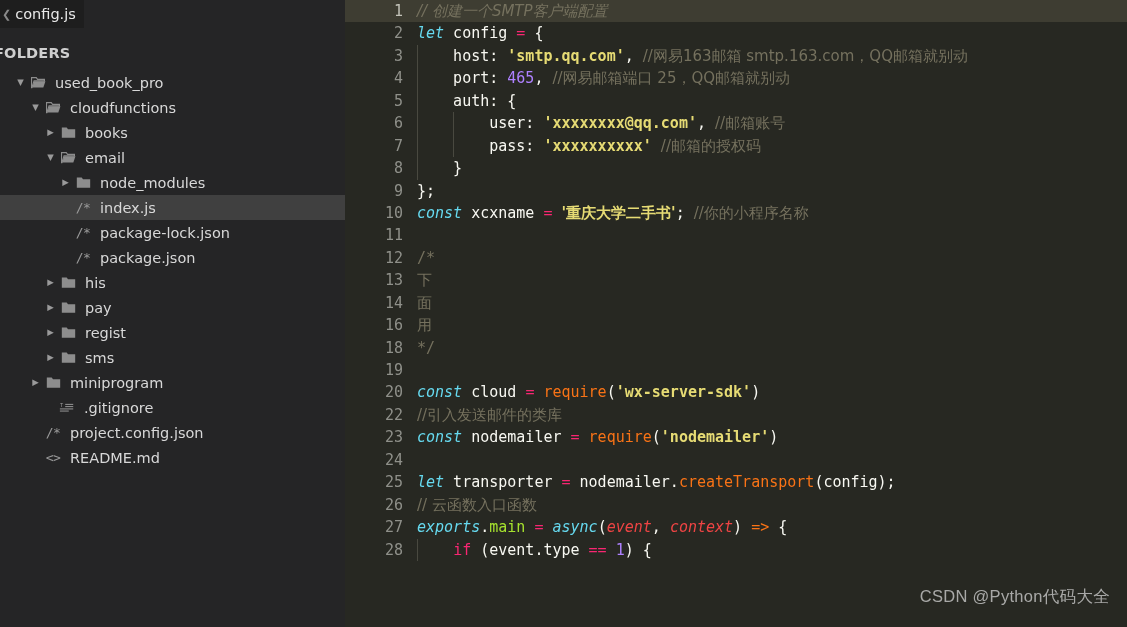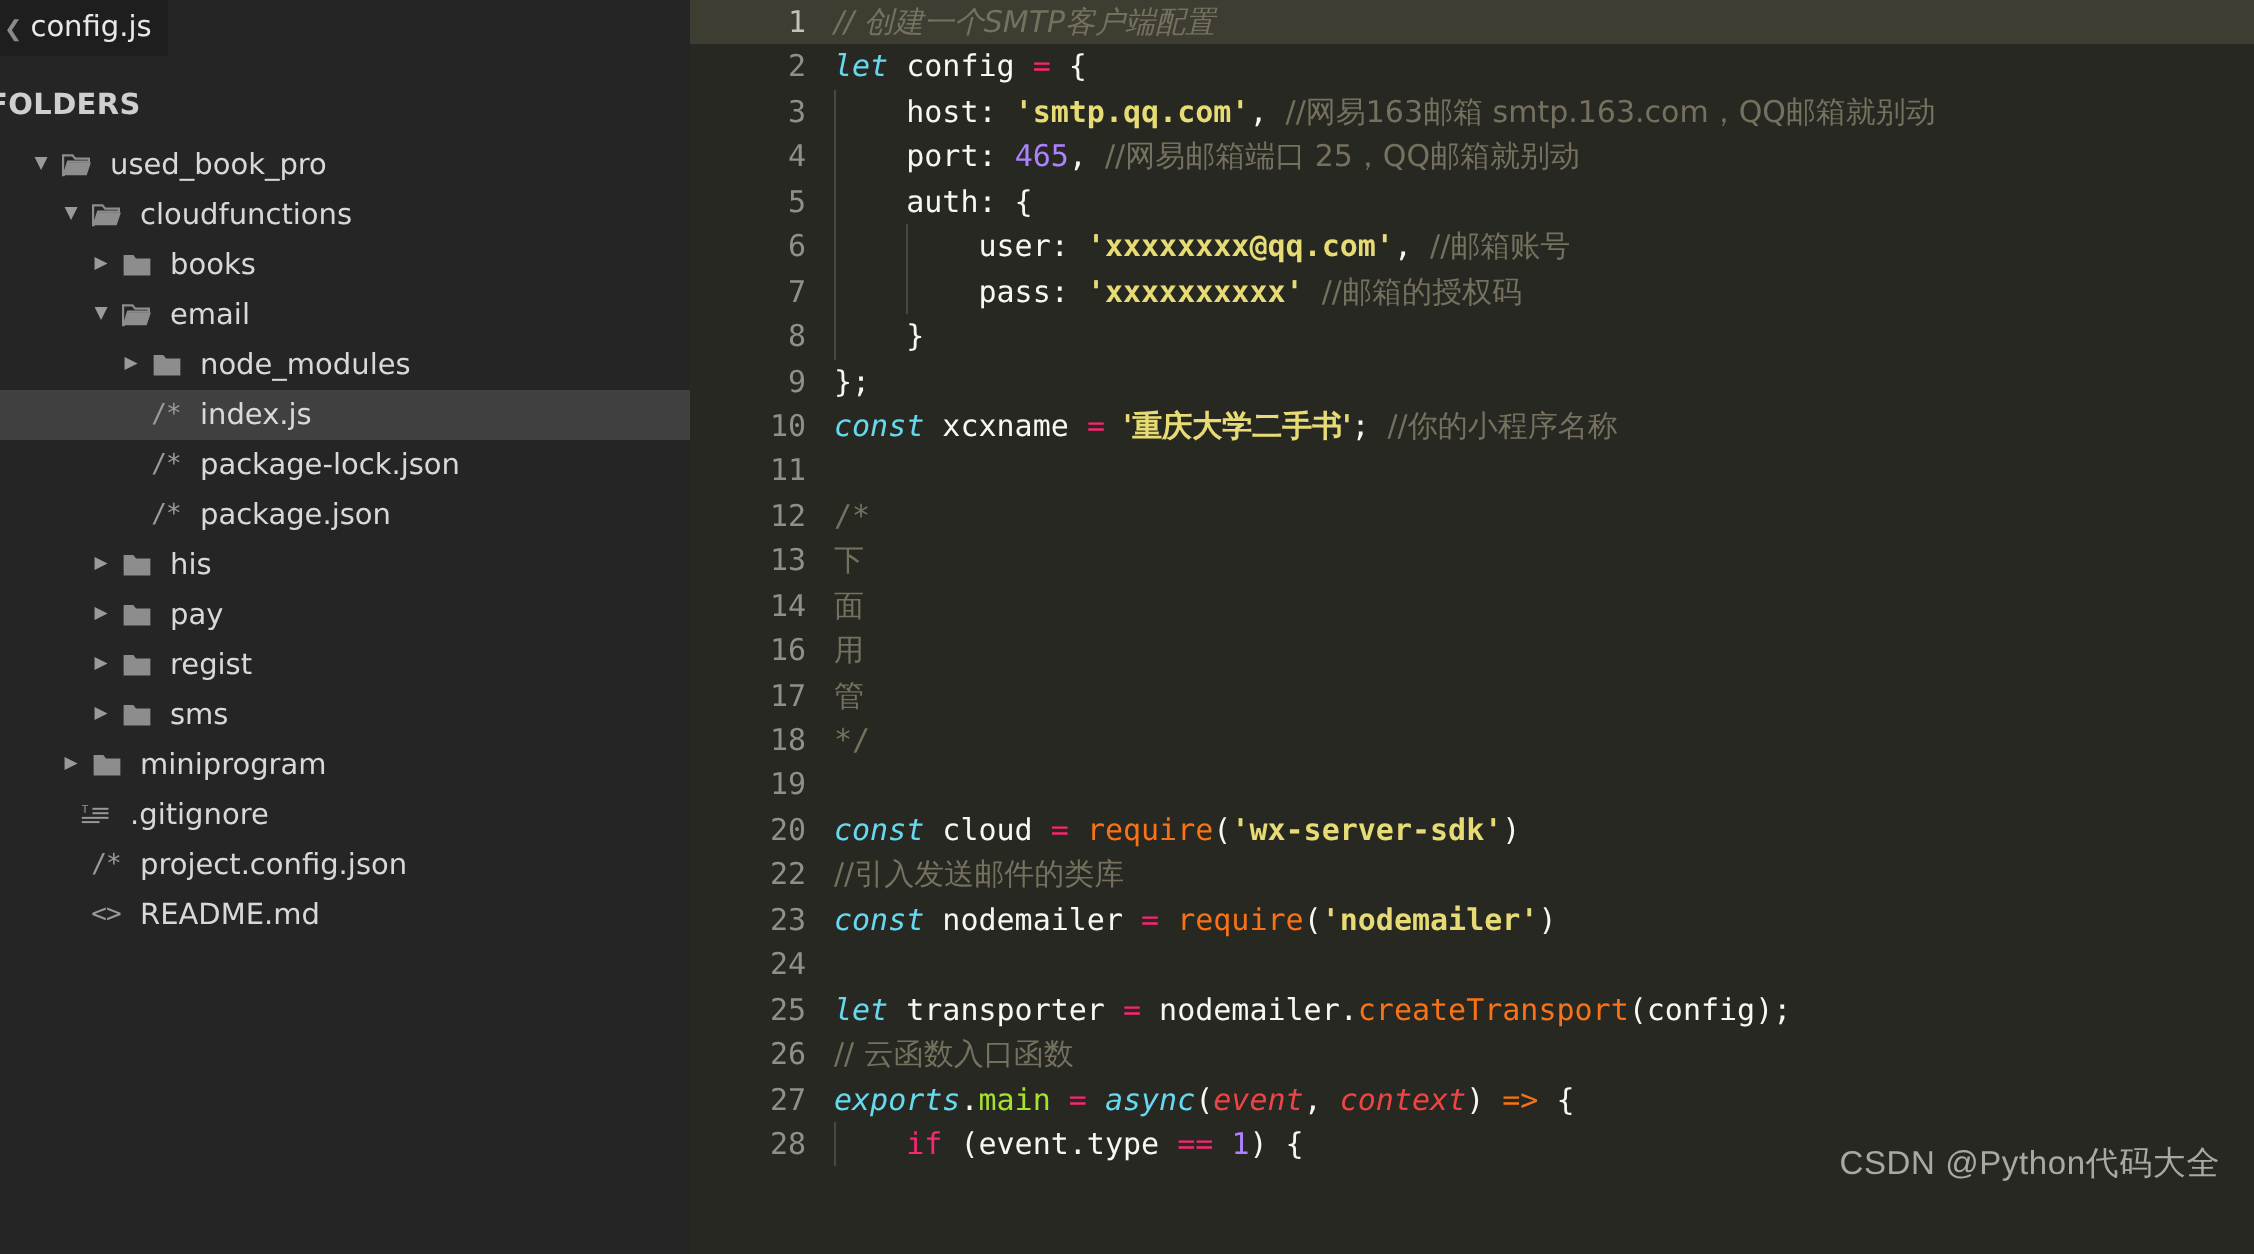--- a/index.html
+++ b/index.html
@@ -121,21 +121,21 @@
   .num  { color: #ae81ff; }                        
   .com  { color: #75715e; }                        
   .fn   { color: #a6e22e; }                        
   .mth  { color: #f97316; }                        
   .param{ color: #ef4444; font-style: italic; }    
   .plain{ color: #f8f8f2; }
   .cn   { font-family: "DejaVu Sans", "Liberation Sans", sans-serif; }
 
   #watermark {
     position: absolute;
-    right: 17px; bottom: 34px;
+    right: 17px; bottom: 19px;
     color: #cdcdcd;
     opacity: .78;
     font-family: "Liberation Sans", sans-serif;
     font-size: 16.5px;
     letter-spacing: .3px;
     pointer-events: none;
   }
 </style>
 </head>
 <body>
@@ -259,21 +259,21 @@
           </div>
           <div class="row" style="padding-left: 29px;">
             <span class="twisty">▶</span>
             <span class="ic">
               <svg width="15" height="13" viewBox="0 0 16 14">
                 <path d="M0.8 12.6V1.6h5.2l1.5 1.9h7.7v9.1z" fill="#8d8d8d"></path>
               </svg>
             </span>
             <span class="lbl">miniprogram</span>
           </div>
-          <div class="row" style="padding-left: 24px;">
+          <div class="row" style="padding-left: 43px;">
             <span class="twisty"></span>
             <span class="ic">
               <svg width="16" height="13" viewBox="0 0 18 14">
                 <text x="1" y="6" font-family="monospace" font-size="6" fill="#9a9a9a">T</text>
                 <line x1="7" y1="3.5" x2="16" y2="3.5" stroke="#9a9a9a" stroke-width="1.1"></line>
                 <line x1="7" y1="6" x2="16" y2="6" stroke="#9a9a9a" stroke-width="1.1"></line>
                 <line x1="1" y1="8.6" x2="16" y2="8.6" stroke="#9a9a9a" stroke-width="1.1"></line>
                 <line x1="1" y1="11" x2="11" y2="11" stroke="#9a9a9a" stroke-width="1.1"></line>
               </svg>
             </span>
@@ -307,21 +307,20 @@
         <div class="cl"><div class="gut">6</div><div class="src"><span class="ind" style="left: 4px;"></span><span class="ind" style="left: 40.2px;"></span><span class="plain">        user: </span><span class="str">'xxxxxxxx@qq.com'</span><span class="plain">, </span><span class="com cn">//邮箱账号</span></div></div>
         <div class="cl"><div class="gut">7</div><div class="src"><span class="ind" style="left: 4px;"></span><span class="ind" style="left: 40.2px;"></span><span class="plain">        pass: </span><span class="str">'xxxxxxxxxx'</span><span class="plain"> </span><span class="com cn">//邮箱的授权码</span></div></div>
         <div class="cl"><div class="gut">8</div><div class="src"><span class="ind" style="left: 4px;"></span><span class="plain">    }</span></div></div>
         <div class="cl"><div class="gut">9</div><div class="src"><span class="plain">};</span></div></div>
         <div class="cl"><div class="gut">10</div><div class="src"><span class="kw">const</span><span class="plain"> xcxname </span><span class="op">=</span><span class="plain"> </span><span class="str cn">'重庆大学二手书'</span><span class="plain">; </span><span class="com cn">//你的小程序名称</span></div></div>
         <div class="cl"><div class="gut">11</div><div class="src"></div></div>
         <div class="cl"><div class="gut">12</div><div class="src"><span class="com">/*</span></div></div>
         <div class="cl"><div class="gut">13</div><div class="src"><span class="com cn">下</span></div></div>
         <div class="cl"><div class="gut">14</div><div class="src"><span class="com cn">面</span></div></div>
         <div class="cl"><div class="gut">16</div><div class="src"><span class="com cn">用</span></div></div>
-        <div class="cl"><div class="gut">17</div><div class="src"><span class="com cn">管</span></div></div>
         <div class="cl"><div class="gut">18</div><div class="src"><span class="com">*/</span></div></div>
         <div class="cl"><div class="gut">19</div><div class="src"></div></div>
         <div class="cl"><div class="gut">20</div><div class="src"><span class="kw">const</span><span class="plain"> cloud </span><span class="op">=</span><span class="plain"> </span><span class="mth">require</span><span class="plain">(</span><span class="str">'wx-server-sdk'</span><span class="plain">)</span></div></div>
         <div class="cl"><div class="gut">22</div><div class="src"><span class="com cn">//引入发送邮件的类库</span></div></div>
         <div class="cl"><div class="gut">23</div><div class="src"><span class="kw">const</span><span class="plain"> nodemailer </span><span class="op">=</span><span class="plain"> </span><span class="mth">require</span><span class="plain">(</span><span class="str">'nodemailer'</span><span class="plain">)</span></div></div>
         <div class="cl"><div class="gut">24</div><div class="src"></div></div>
         <div class="cl"><div class="gut">25</div><div class="src"><span class="kw">let</span><span class="plain"> transporter </span><span class="op">=</span><span class="plain"> nodemailer.</span><span class="mth">createTransport</span><span class="plain">(config);</span></div></div>
         <div class="cl"><div class="gut">26</div><div class="src"><span class="com cn">// 云函数入口函数</span></div></div>
         <div class="cl"><div class="gut">27</div><div class="src"><span class="kw">exports</span><span class="plain">.</span><span class="fn">main</span><span class="plain"> </span><span class="op">=</span><span class="plain"> </span><span class="kw">async</span><span class="plain">(</span><span class="param">event</span><span class="plain">, </span><span class="param">context</span><span class="plain">) </span><span class="mth">=&gt;</span><span class="plain"> {</span></div></div>
         <div class="cl"><div class="gut">28</div><div class="src"><span class="ind" style="left: 4px;"></span><span class="plain">    </span><span class="op">if</span><span class="plain"> (event.type </span><span class="op">==</span><span class="plain"> </span><span class="num">1</span><span class="plain">) {</span></div></div>

